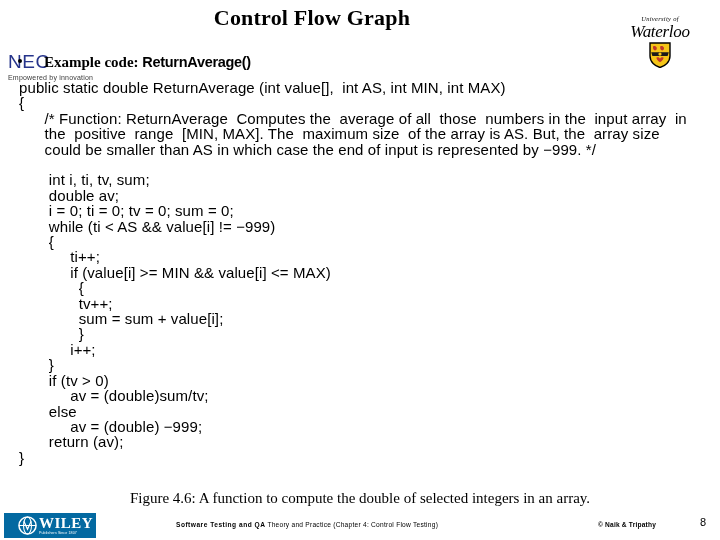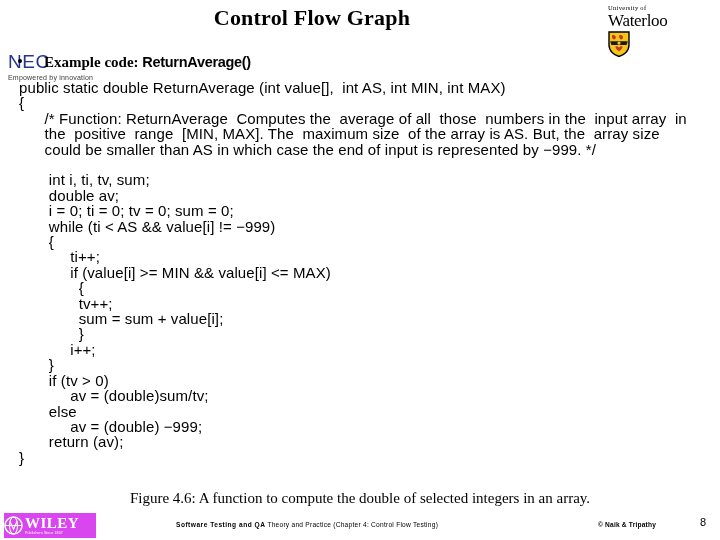--- a/index.html
+++ b/index.html
@@ -49,22 +49,24 @@
     text-align: center;
     font-family: "Liberation Serif", serif;
     font-weight: bold;
     font-size: 22px;
     letter-spacing: 0.2px;
   }
 
   #waterloo-logo {
     position: absolute;
     right: 8px;
-    top: 4px;
+    top: 15px;
     width: 104px;
+    text-align: center;
+    font-style: italic;
   }
   #waterloo-univ-of {
     font-family: "Liberation Serif", serif;
     font-size: 6.5px;
     letter-spacing: 0.3px;
     line-height: 8px;
   }
   #waterloo-word {
     font-family: "Liberation Serif", serif;
     font-size: 17px;
@@ -133,24 +135,24 @@
     font-size: 15px;
   }
 
   
   #wiley-logo {
     position: absolute;
     left: 4px;
     top: 513px;
     width: 92px;
     height: 25px;
-    background: #d946ef;
+    background: #0369a1;
     display: flex;
     align-items: center;
-    padding-left: 0;
+    padding-left: 14px;
     box-sizing: border-box;
   }
   #wiley-mark {
     flex: none;
     line-height: 0;
     margin-right: 2px;
   }
   #wiley-text-wrap { line-height: 1; }
   #wiley-word {
     font-family: "Liberation Serif", serif;

